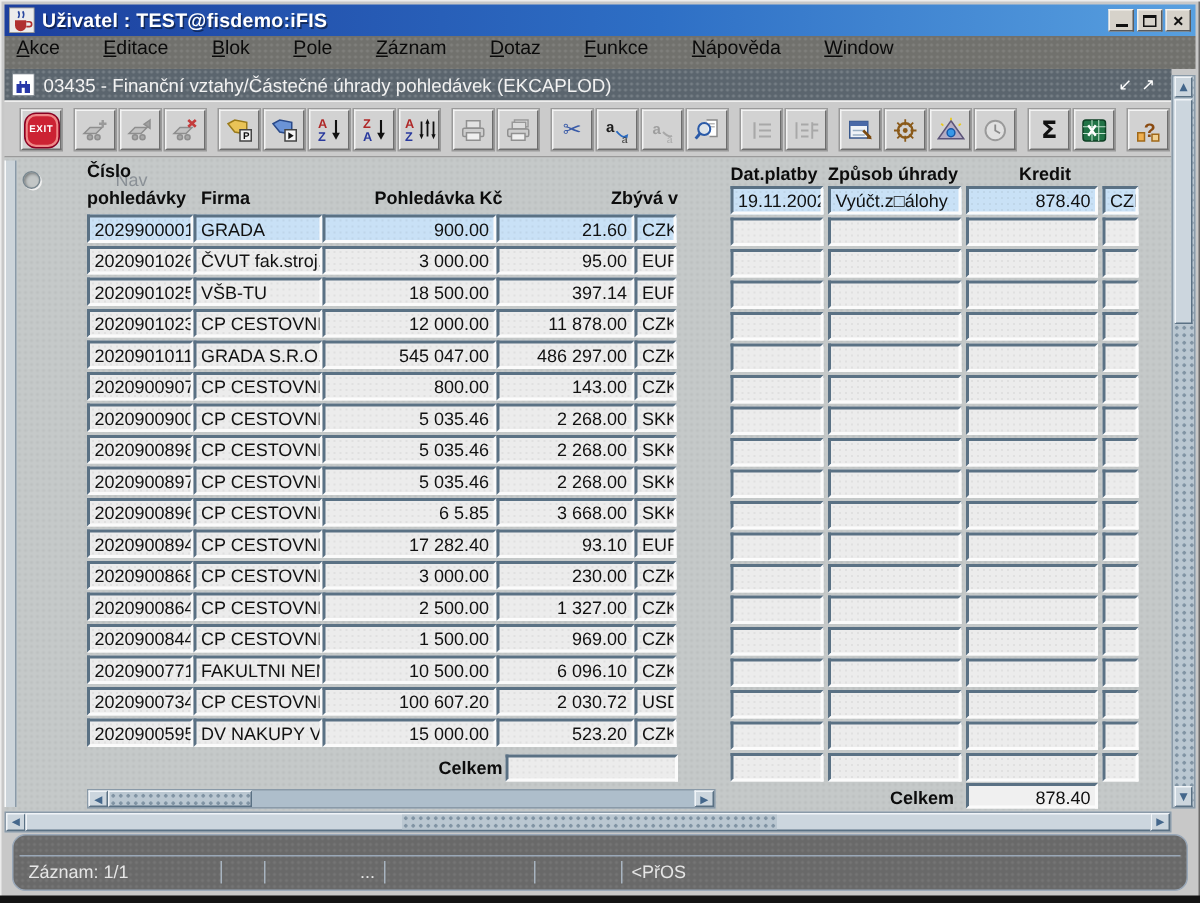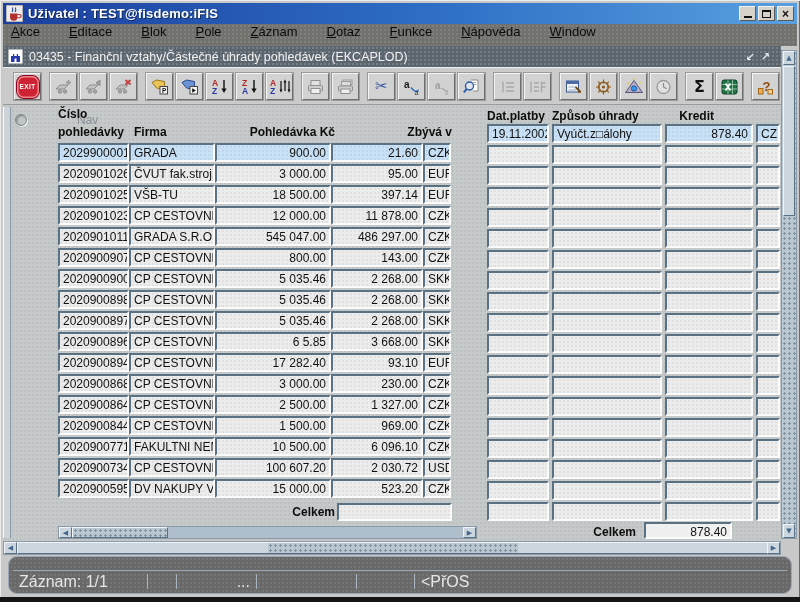--- a/index.html
+++ b/index.html
@@ -73,21 +73,21 @@
   .lrow{gap:0;}
   .rrow{gap:3px;}
   .field{
     height:19px;background:#ececec;border:2px solid;border-color:#5a7184 #fbfbfb #fbfbfb #5a7184;
     font-size:12px;color:#111;padding:1px 3px 0 3px;white-space:nowrap;overflow:hidden;
     background-image:radial-gradient(rgba(0,0,0,.05) .8px,transparent 1px);background-size:4px 4px;
   }
   .current .field{background-color:#c9e1f6;}
   .num{text-align:right;}
   .lc1{width:71px}.lc2{width:86px}.lc3{width:116px}.lc4{width:92px}.lc5{width:28px}
-  .rc1{width:62px}.rc2{width:110px}.rc3{width:88px}.rc4{width:24px}
+  .rc1{width:62px}.rc2{width:89px}.rc3{width:88px}.rc4{width:24px}
   #left-rows{position:absolute;left:55px;top:38px;}
   #right-rows{position:absolute;left:484px;top:19px;}
   .total-label{position:absolute;font-size:12px;font-weight:bold;color:#0c0c0c;text-align:right;}
   #left-total-label{left:216px;top:400px;width:116px;}
   #left-total-field{position:absolute;left:334px;top:398px;width:115px;height:18px;}
   #right-total-label{left:530px;top:420px;width:103px;}
   #right-total-field{position:absolute;left:641px;top:417px;width:88px;height:17px;background:#f0f0f0;}
   
   .sb-btn{position:absolute;background:#ccd6de;border:1px solid;border-color:#f0f4f8 #5a7184 #5a7184 #f0f4f8;
     color:#44678c;font-size:7px;line-height:11px;text-align:center;font-family:"DejaVu Sans",sans-serif;padding:0;cursor:default;}
@@ -106,21 +106,21 @@
   #outer-hthumb{position:absolute;left:13px;top:0;width:751px;height:12px;background:#ccd6de;border:1px solid;border-color:#f0f4f8 #5a7184 #5a7184 #f0f4f8;
     display:flex;align-items:center;justify-content:center;}
   #outer-hthumb .grip{width:250px;height:10px;}
   
   .console{
     position:absolute;left:8px;top:556px;width:784px;height:38px;background:#696969;
     border:1px solid #9aa8b8;border-radius:9px;
     background-image:radial-gradient(rgba(255,255,255,.08) 1px,transparent 1.1px);background-size:4px 4px;
   }
   .console .msgline{position:absolute;left:4px;right:4px;top:0;height:14px;border-bottom:1px solid #9aa8b8;}
-  .statusrow{position:absolute;left:4px;right:4px;bottom:2px;height:19px;display:flex;align-items:center;font-size:16px;color:#e6e6e6;}
+  .statusrow{position:absolute;left:4px;right:4px;bottom:2px;height:19px;display:flex;align-items:center;font-size:12px;color:#e6e6e6;}
   .scell{height:15px;line-height:15px;border-right:1px solid #a8b4c0;padding:0 6px;white-space:nowrap;overflow:hidden;}
   .sc1{width:135px}.sc2{width:29px}.sc3{width:80px;text-align:right}.sc4{width:100px}.sc5{width:58px}.sc6{flex:1;border-right:none;}
   .bottom-edge{position:absolute;left:0;top:597px;width:800px;height:5px;background:#141414;}
 </style>
 </head>
 <body>
 
 <div class="window">
 
   <div class="titlebar">

